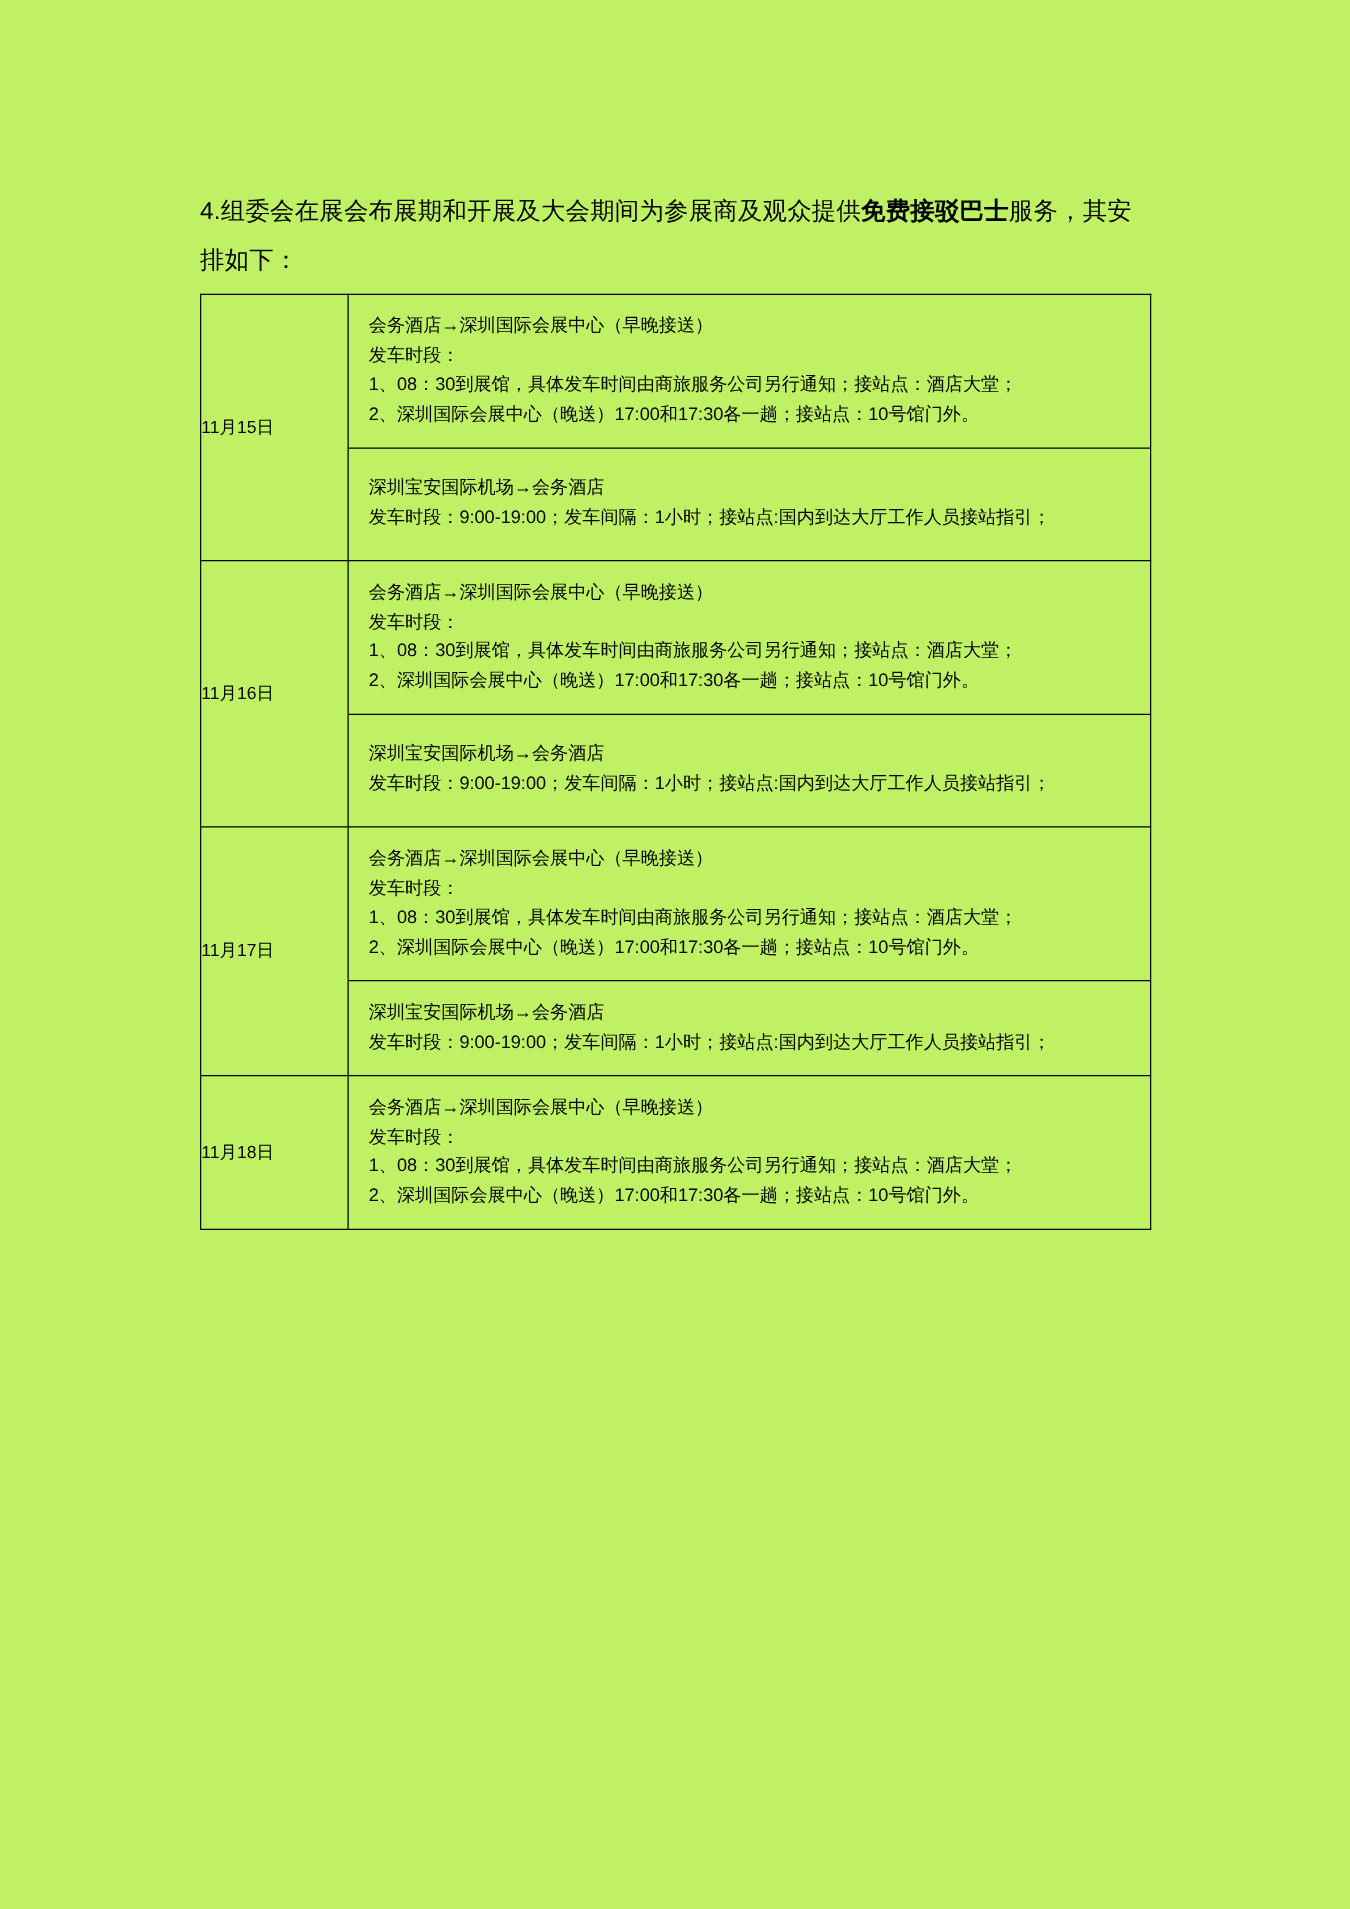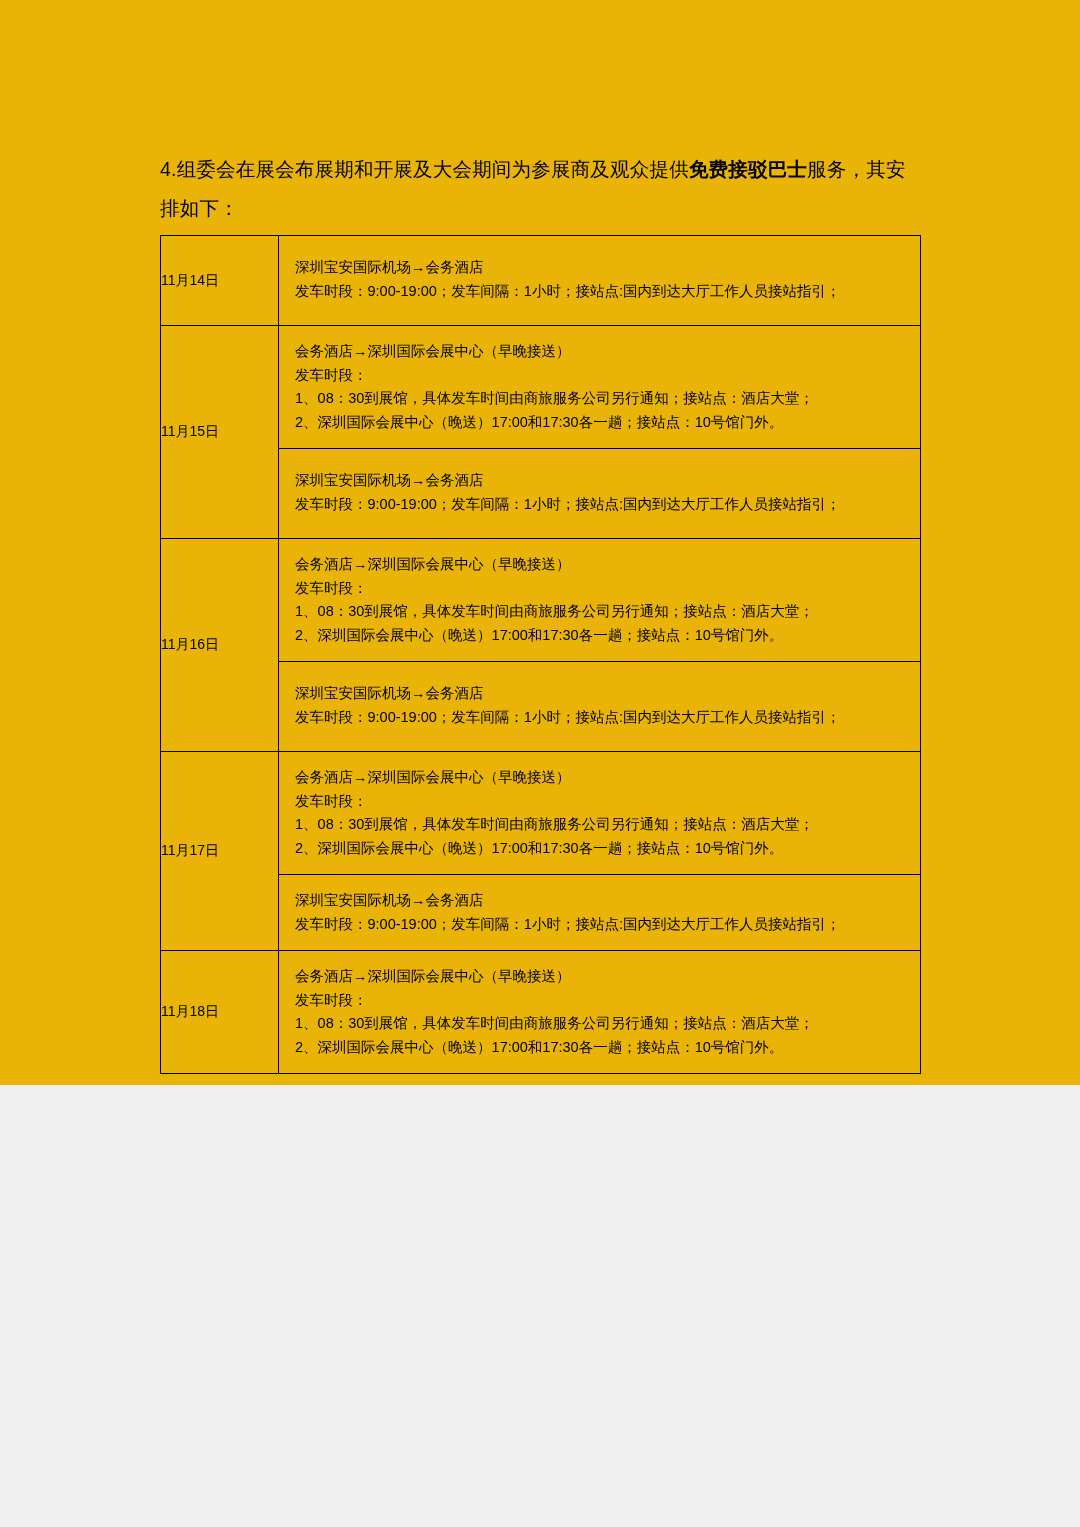--- a/index.html
+++ b/index.html
@@ -6,22 +6,22 @@
     margin: 0;
     padding: 0;
     background: #f0f0f0;
   }
   body {
     font-family: "Liberation Sans", sans-serif;
   }
   .page {
     position: relative;
     width: 1080px;
-    height: 1085px;
-    background: #eab308;
+    height: 1527px;
+    background: #bef264;
     margin: 0 auto;
     overflow: hidden;
   }
   .content {
     position: absolute;
     left: 160px;
     top: 130px;
     width: 760px;
   }
   .intro {
@@ -103,29 +103,20 @@
 
     <p class="intro"><span>4.组委会在展会布展期和开展及大会期间为参展商及观众提供</span><span class="bold">免费接驳巴士</span><span>服务，其安排如下：</span></p>
 
     <table class="shuttle">
       <colgroup>
         <col class="c-date">
         <col class="c-route">
       </colgroup>
       <tbody>
 
-        <tr>
-          <td class="date-cell">11月14日</td>
-          <td>
-            <div class="route-cell blk-tall">
-              <div class="route-line">深圳宝安国际机场→会务酒店</div>
-              <div class="route-line">发车时段：9:00-19:00；发车间隔：1小时；接站点:国内到达大厅工作人员接站指引；</div>
-            </div>
-          </td>
-        </tr>
 
         <tr>
           <td class="date-cell">11月15日</td>
           <td>
             <table class="inner">
               <tbody>
                 <tr>
                   <td>
                     <div class="route-cell blk">
                       <div class="route-line">会务酒店→深圳国际会展中心（早晚接送）</div>

